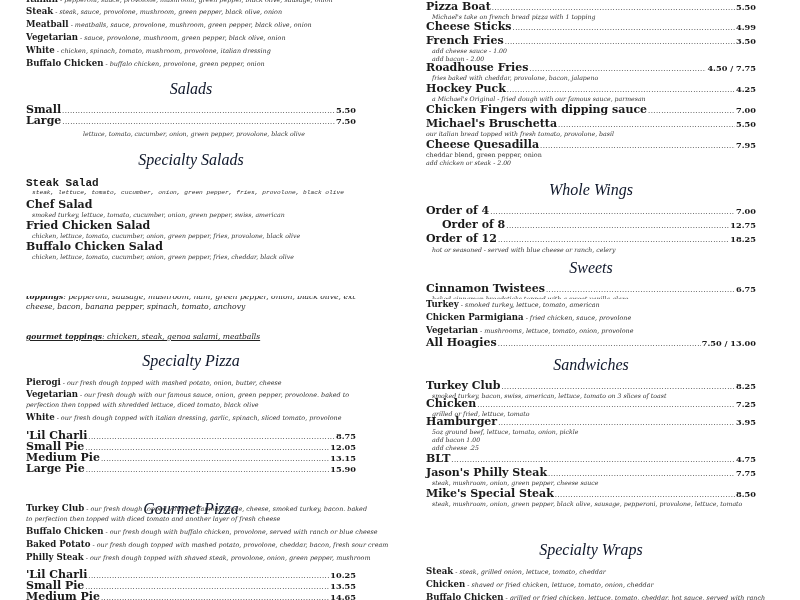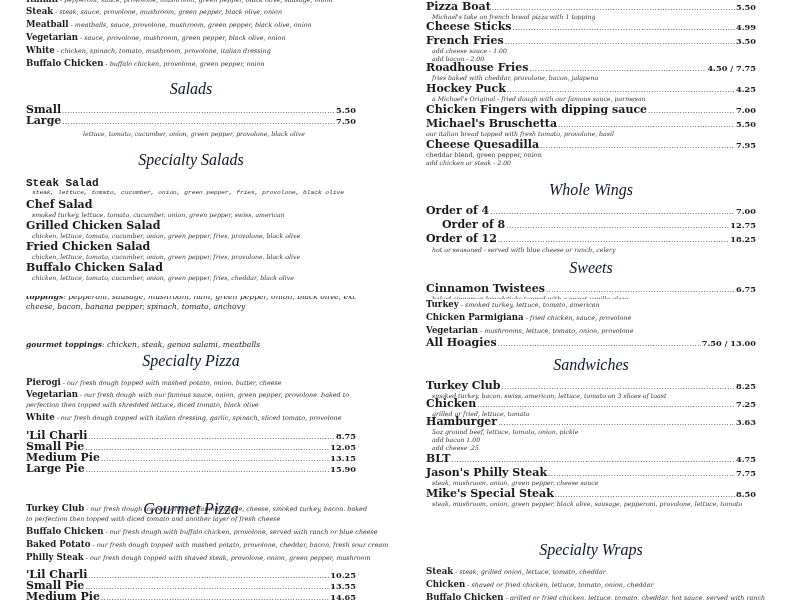--- a/index.html
+++ b/index.html
@@ -60,37 +60,33 @@
   <div class="abs" style="top:177px;">
     <div style="height:21px;font-family:Liberation Mono, monospace;">
         <div class="name">Steak Salad</div>
         <div class="sub">steak, lettuce, tomato, cucumber, onion, green pepper, fries, provolone, black olive</div>
       </div>
     <div style="height:21px;">
         <div class="name">Chef Salad</div>
         <div class="sub">smoked turkey, lettuce, tomato, cucumber, onion, green pepper, swiss, american</div>
       </div>
     <div style="height:21px;">
-        <div class="name">Grilled Chicken Salad</div>
-        <div class="sub">chicken, lettuce, tomato, cucumber, onion, green pepper, fries, provolone, black olive</div>
-      </div>
-    <div style="height:21px;">
         <div class="name">Fried Chicken Salad</div>
         <div class="sub">chicken, lettuce, tomato, cucumber, onion, green pepper, fries, provolone, black olive</div>
       </div>
     <div style="height:21px;">
         <div class="name">Buffalo Chicken Salad</div>
         <div class="sub">chicken, lettuce, tomato, cucumber, onion, green pepper, fries, cheddar, black olive</div>
       </div>
   </div>
 
   <div class="abs cut" style="top:296px; height:22px;">
     <div class="topping wrap" style="margin-top:-4px; width:345px;"><b>toppings</b><span>: pepperoni, sausage, mushroom, ham, green pepper, onion, black olive, extra cheese, bacon, banana pepper, spinach, tomato, anchovy</span></div>
   </div>
-  <div class="abs topping" style="top:340px;"><b>gourmet toppings</b><span>: chicken, steak, genoa salami, meatballs</span></div>
+  <div class="abs topping" style="top:332px;text-decoration:underline;"><b>gourmet toppings</b><span>: chicken, steak, genoa salami, meatballs</span></div>
 
   <div class="abs h" style="top:352px;">Specialty Pizza</div>
   <div class="abs" style="top:377px;">
     <div class="inline" style="height:13px;"><b>Pierogi</b><span class="desc"> - </span><span class="desc">our fresh dough topped with mashed potato, onion, butter, cheese</span></div>
     <div class="inline wrap" style="height:22px; width:345px; line-height:9px;"><b>Vegetarian</b><span class="desc"> - </span><span class="desc">our fresh dough with our famous sauce, onion, green pepper, provolone. baked to perfection then topped with shredded lettuce, diced tomato, black olive</span></div>
     <div class="inline" style="height:13px;"><b>White</b><span class="desc"> - </span><span class="desc">our fresh dough topped with italian dressing, garlic, spinach, sliced tomato, provolone</span></div>
   </div>
   <div class="abs" style="top:431px;">
     <div class="row">
         <span class="name">'Lil Charli</span>
@@ -267,21 +263,21 @@
           <span class="name">Chicken</span>
           <span class="dots"></span>
           <span class="price">7.25</span>
         </div>
       <div class="sub">grilled or fried, lettuce, tomato</div>
     </div>
     <div style="height:37px;">
       <div class="row">
           <span class="name">Hamburger</span>
           <span class="dots"></span>
-          <span class="price">3.63</span>
+          <span class="price">3.95</span>
         </div>
       <div class="sub">5oz ground beef, lettuce, tomato, onion, pickle</div>
       <div class="sub">add bacon 1.00</div>
       <div class="sub">add cheese .25</div>
     </div>
     <div style="height:14px;">
       <div class="row">
           <span class="name">BLT</span>
           <span class="dots"></span>
           <span class="price">4.75</span>

